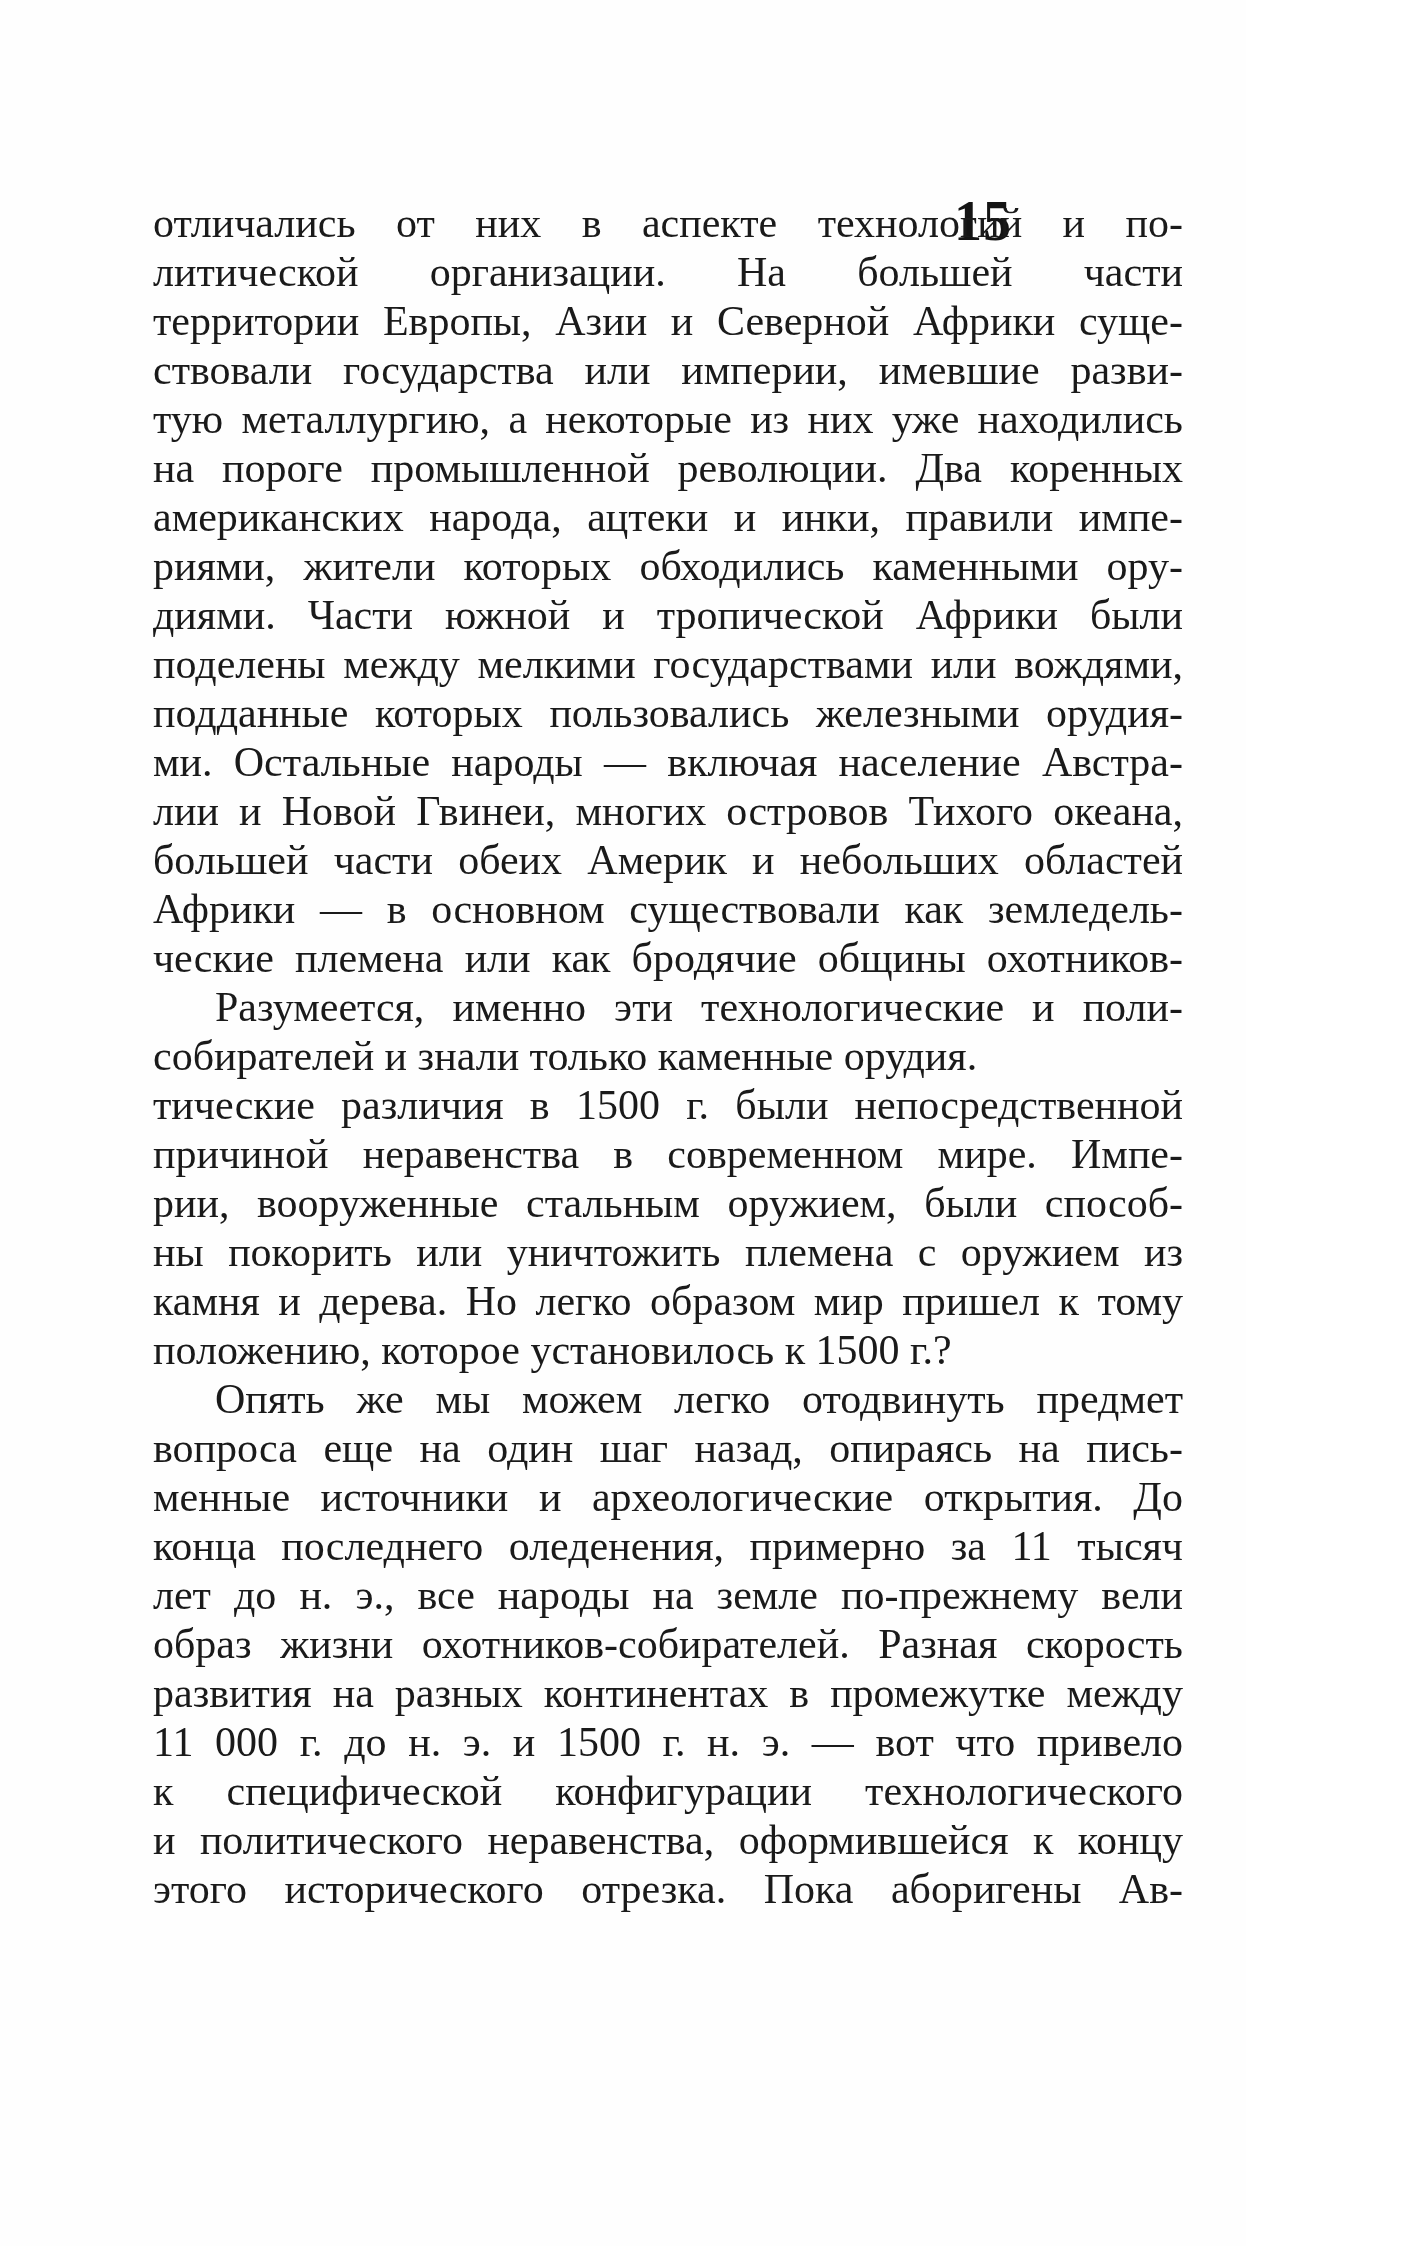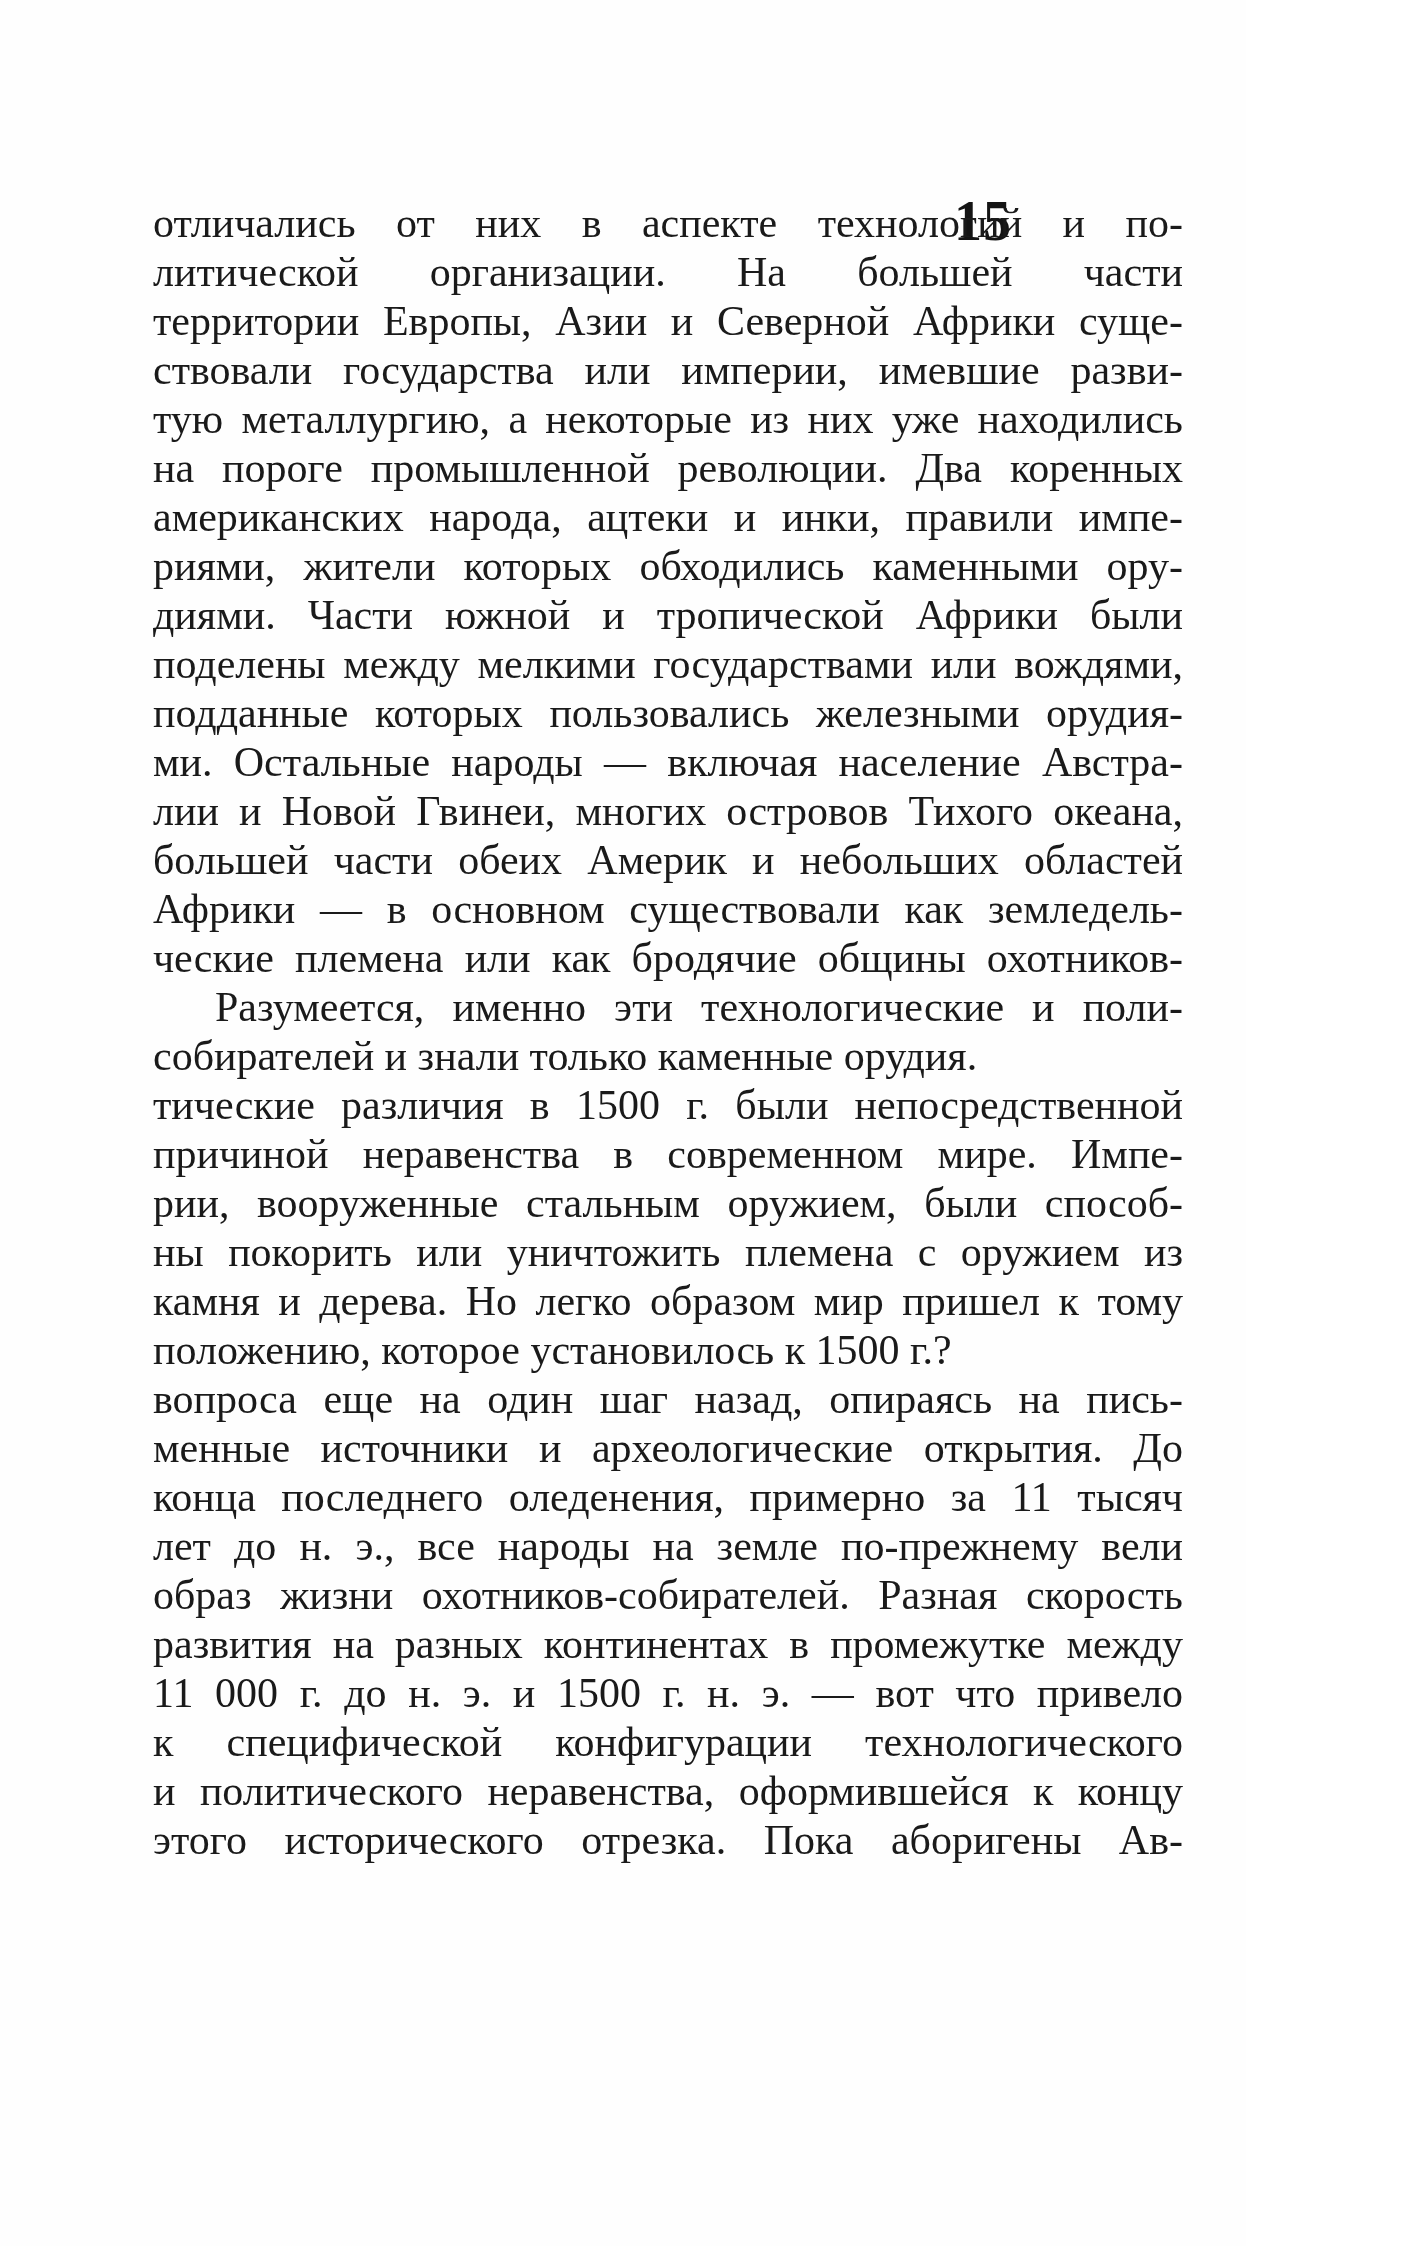--- a/index.html
+++ b/index.html
@@ -79,20 +79,21 @@
     <div class="line line--indent">Разумеется, именно эти технологические и поли-</div>
 
     <div class="line line--end">собирателей и знали только каменные орудия.</div>
     <div class="line">тические различия в 1500 г. были непосредственной</div>
     <div class="line">причиной неравенства в современном мире. Импе-</div>
     <div class="line">рии, вооруженные стальным оружием, были способ-</div>
     <div class="line">ны покорить или уничтожить племена с оружием из</div>
     <div class="line">камня и дерева. Но легко образом мир пришел к тому</div>
     <div class="line line--end">положению, которое установилось к 1500 г.?</div>
 
+    <div class="line line--indent">Опять же мы можем легко отодвинуть предмет</div>
     <div class="line">вопроса еще на один шаг назад, опираясь на пись-</div>
     <div class="line">менные источники и археологические открытия. До</div>
     <div class="line">конца последнего оледенения, примерно за 11 тысяч</div>
     <div class="line">лет до н. э., все народы на земле по-прежнему вели</div>
     <div class="line">образ жизни охотников-собирателей. Разная скорость</div>
     <div class="line">развития на разных континентах в промежутке между</div>
     <div class="line">11 000 г. до н. э. и 1500 г. н. э. — вот что привело</div>
     <div class="line">к специфической конфигурации технологического</div>
     <div class="line">и политического неравенства, оформившейся к концу</div>
     <div class="line">этого исторического отрезка. Пока аборигены Ав-</div>

